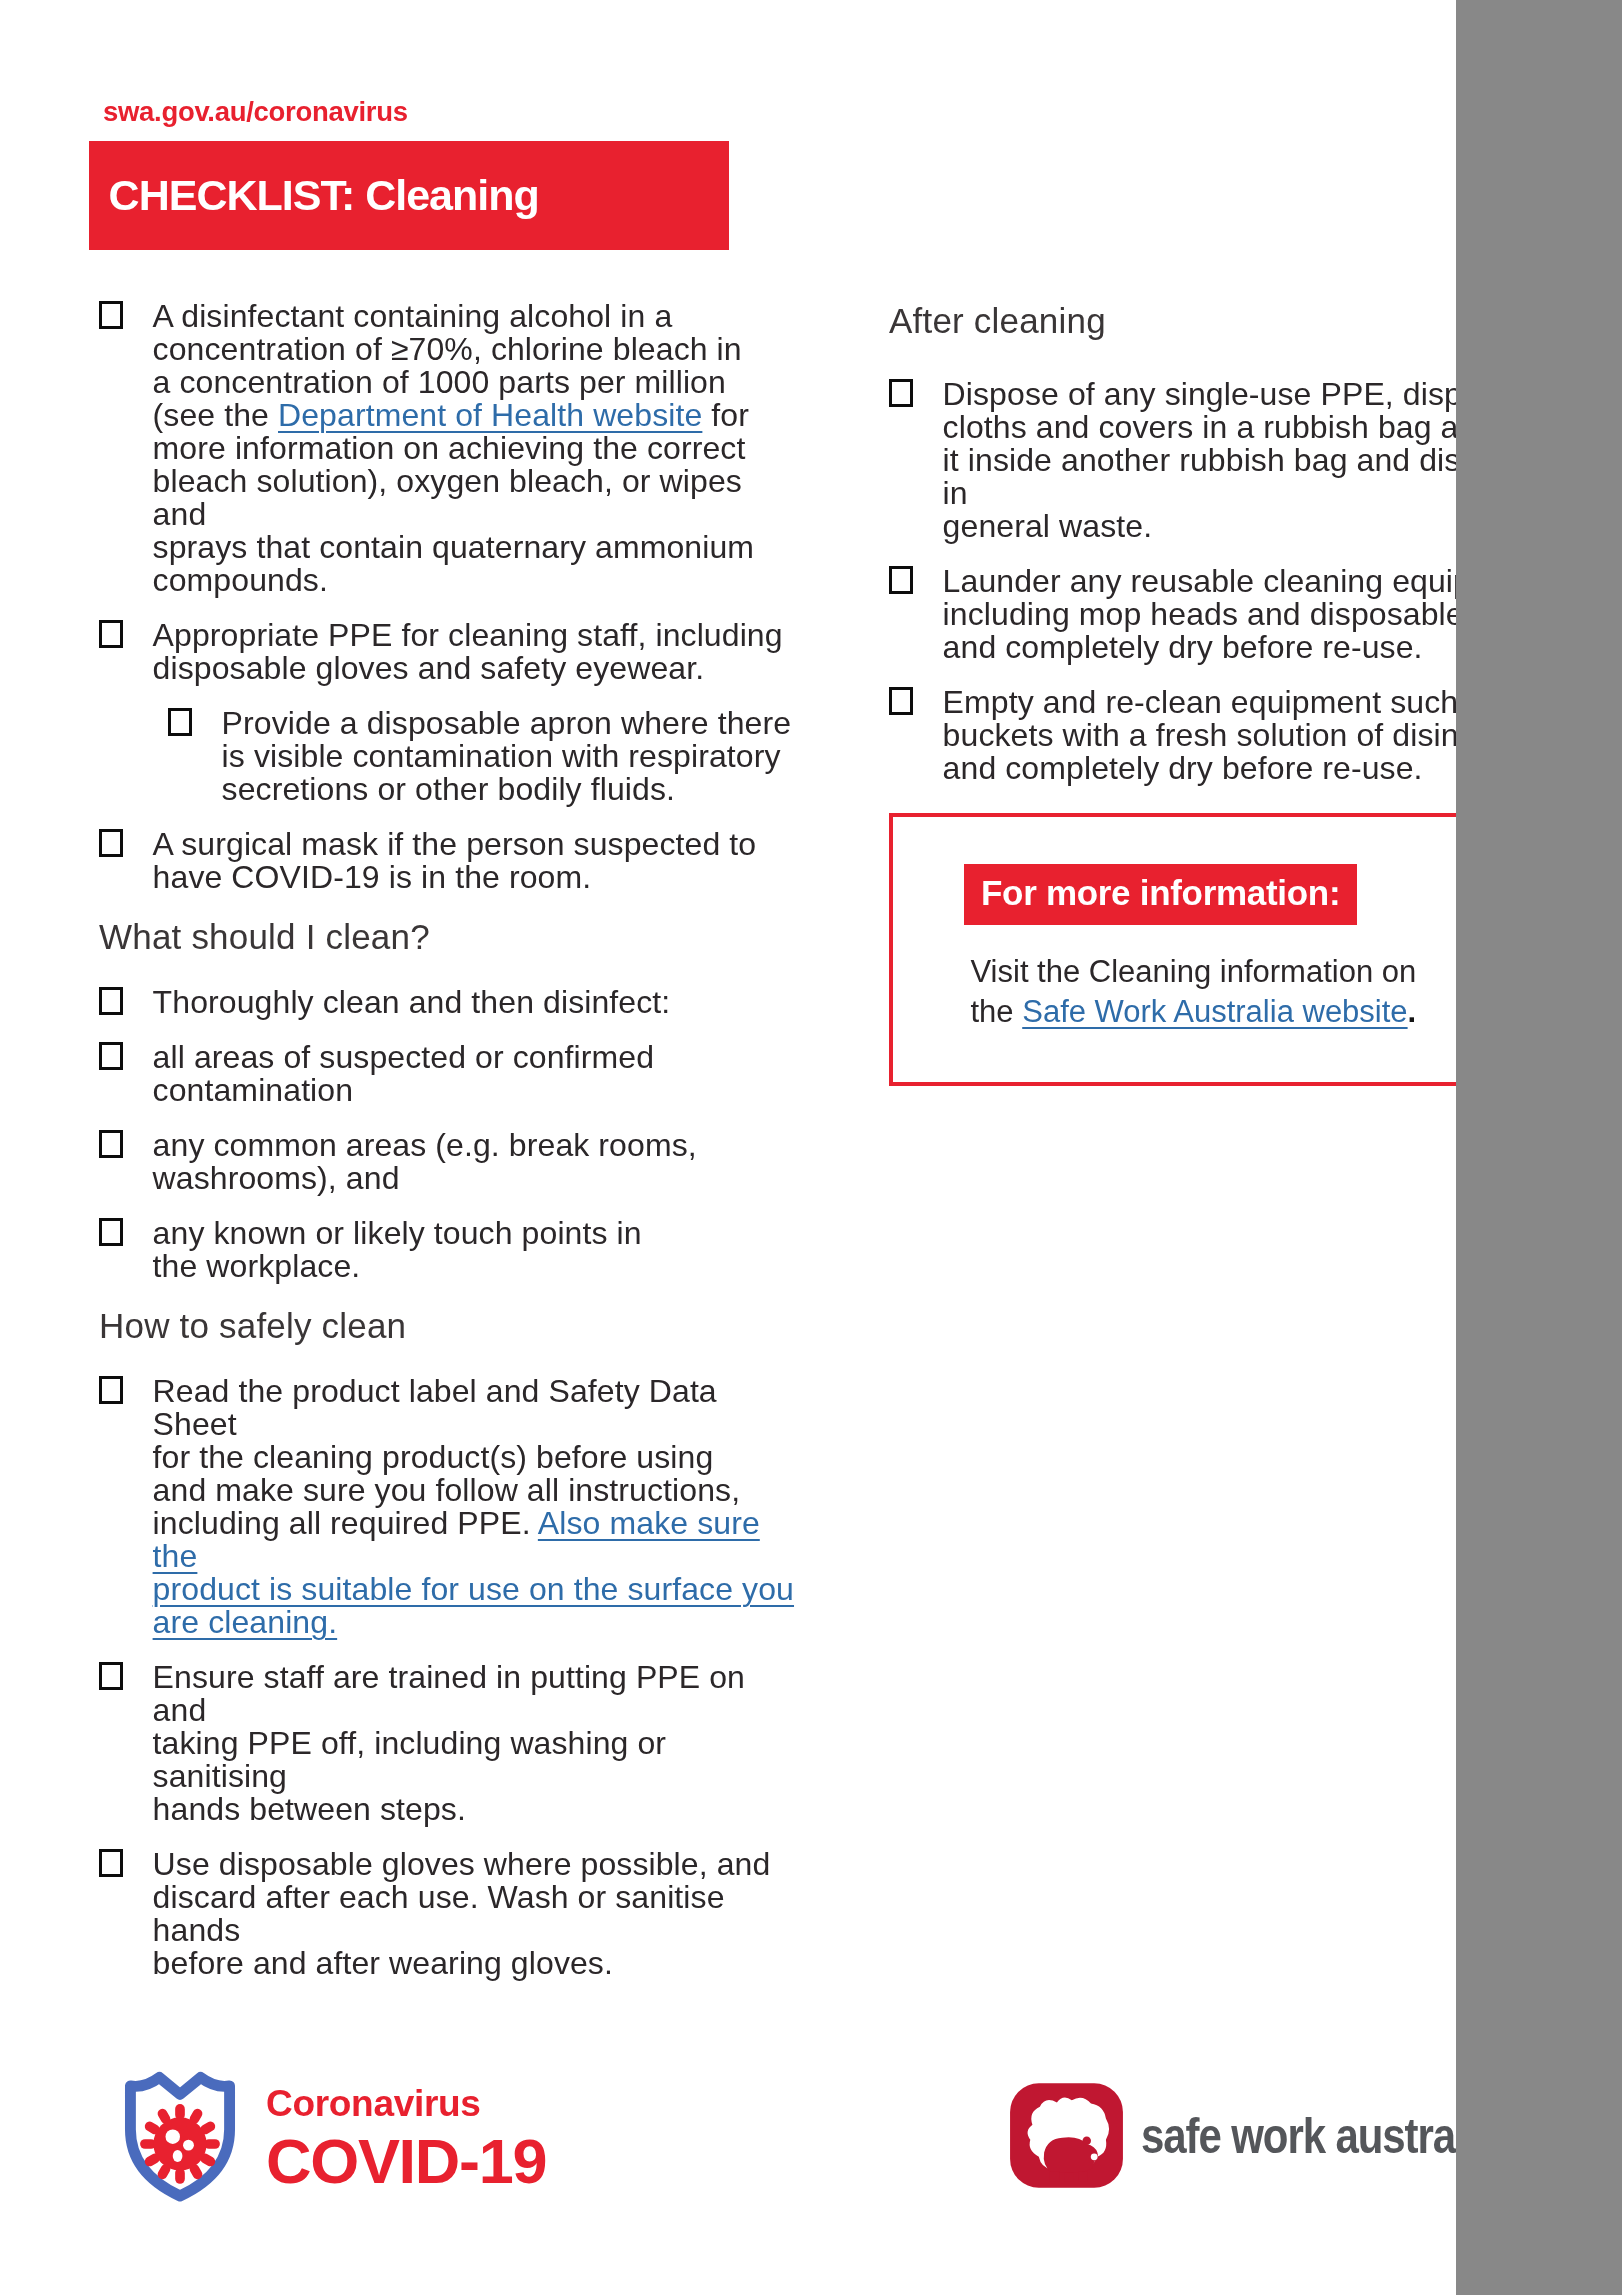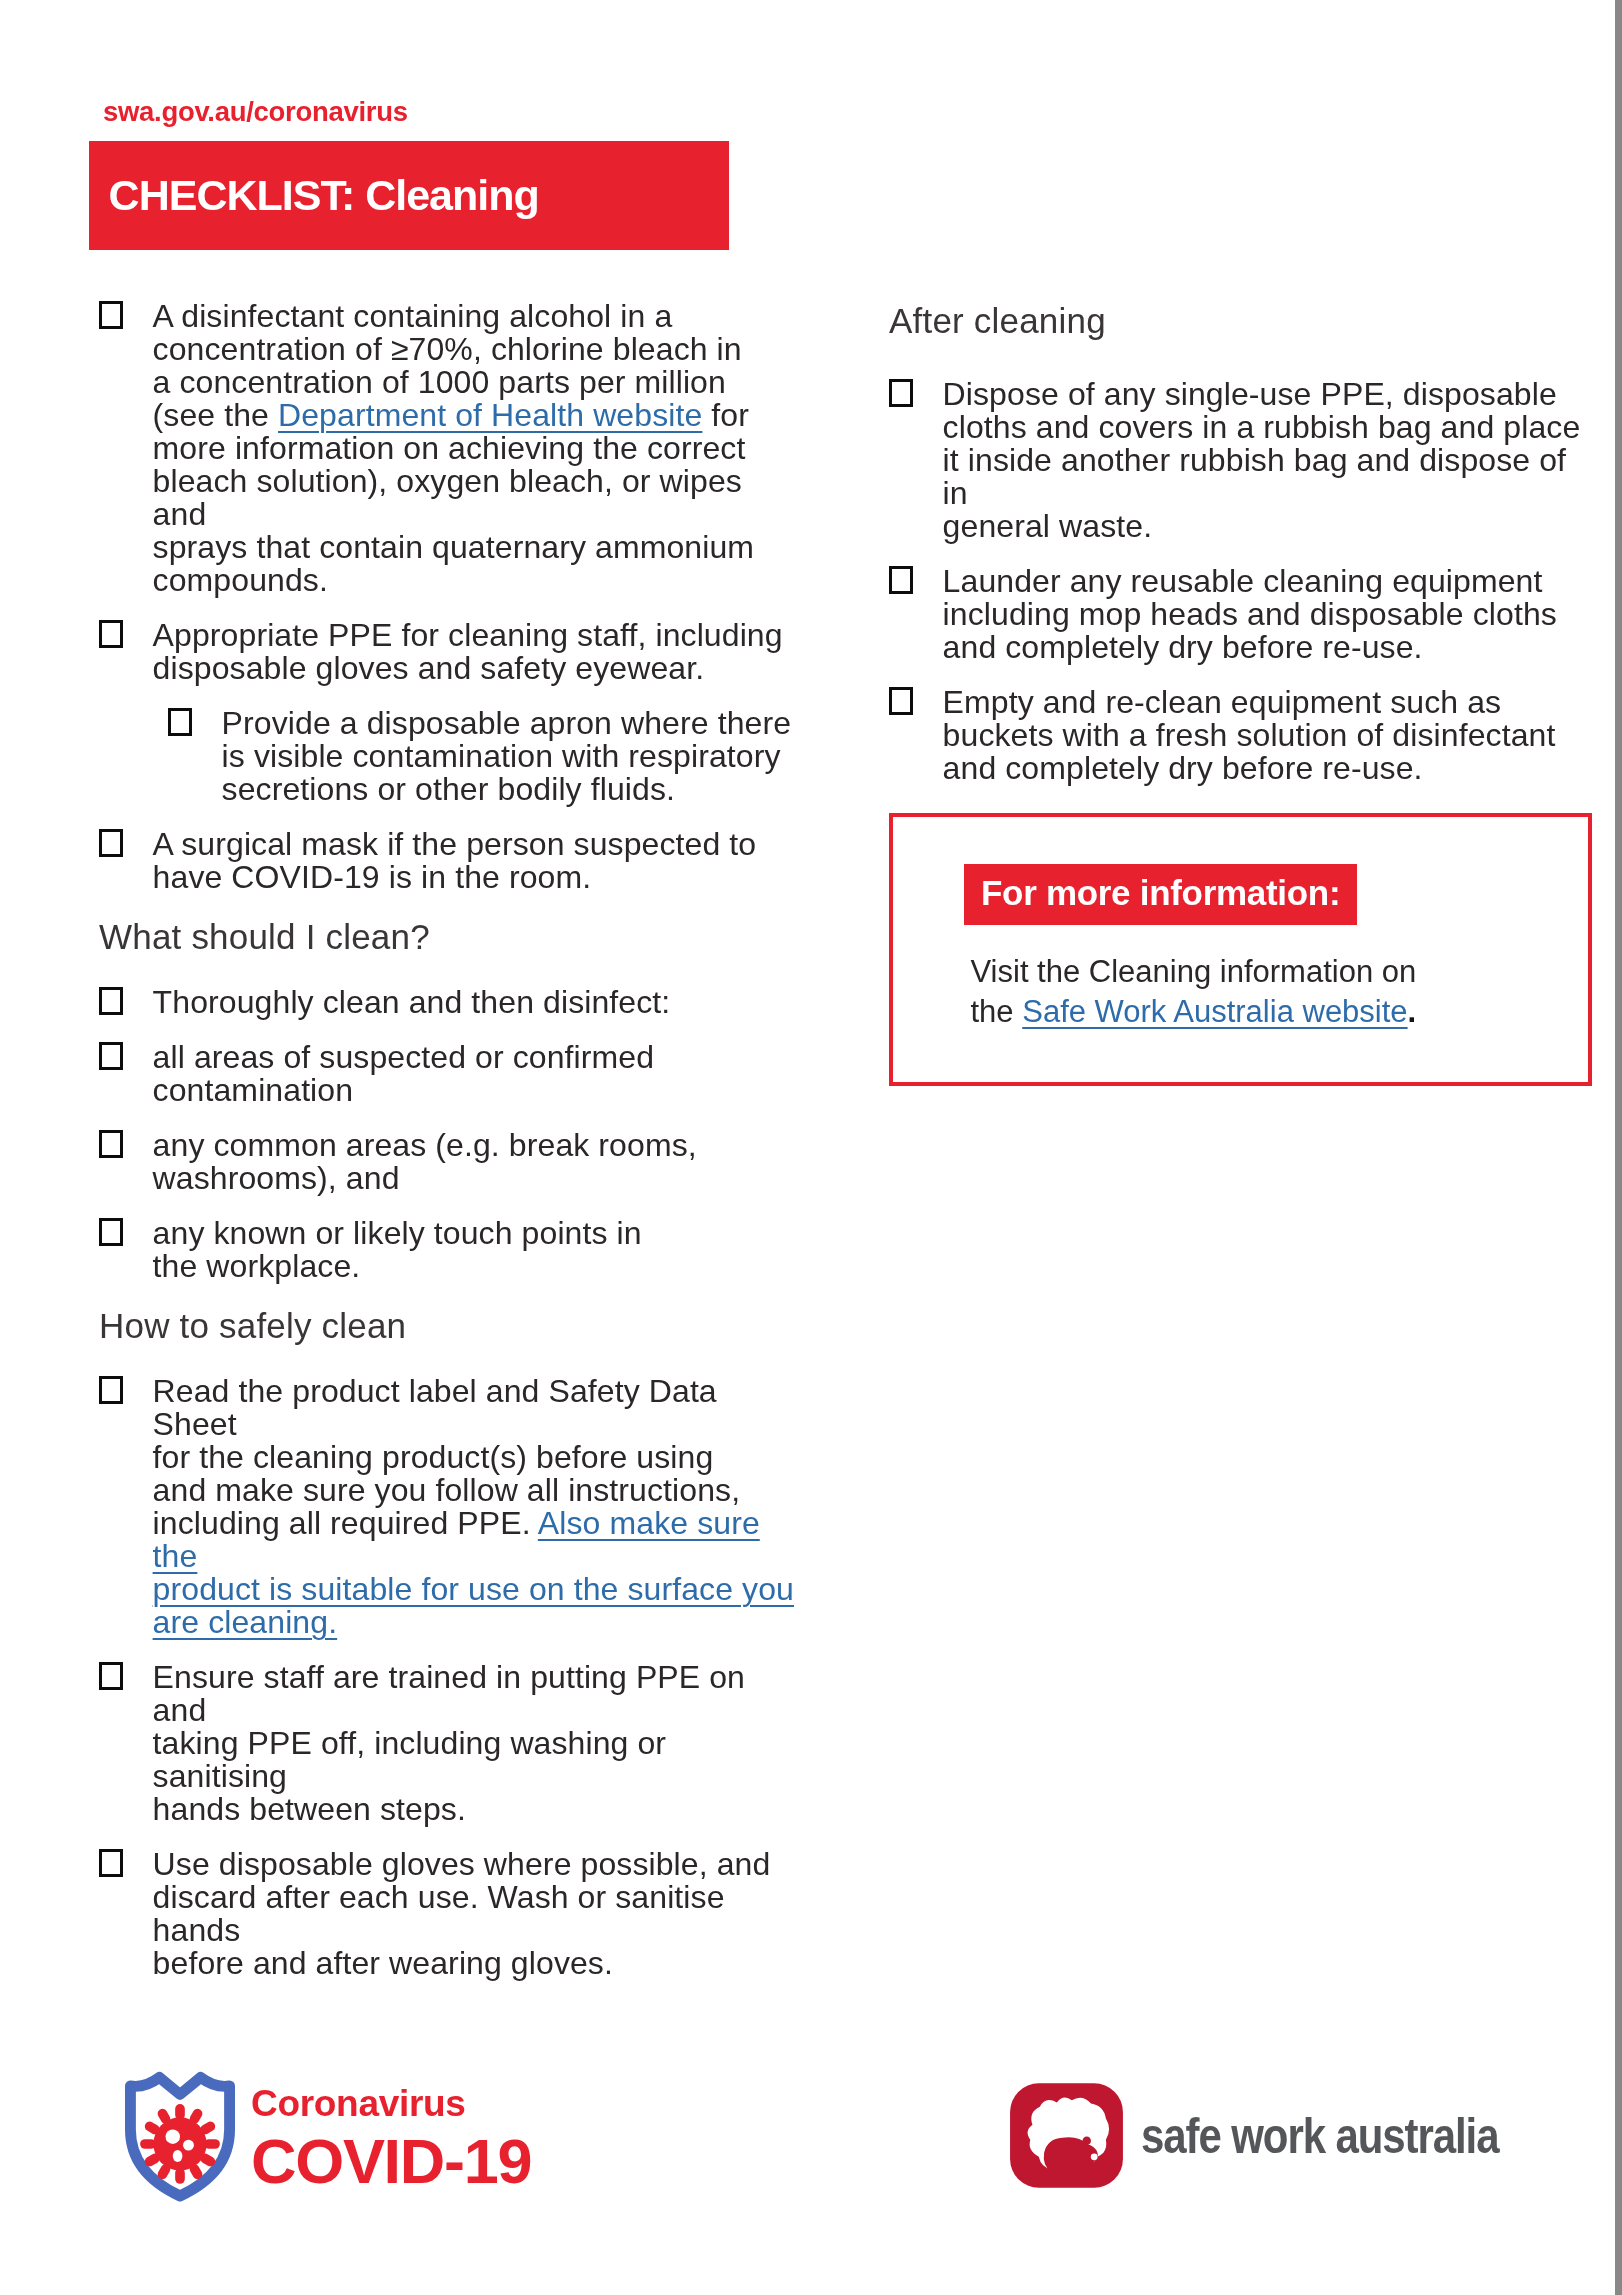--- a/index.html
+++ b/index.html
@@ -1,17 +1,17 @@
 <!DOCTYPE html>
 <html style="font-size:10.5px"><head>
 <meta charset="utf-8">
 <style>
   html,body{margin:0;padding:0;background:#888;}
   .page{
-    position:relative;width:1615px;height:2295px;background:#ffffff;
+    position:relative;width:1456px;height:2295px;background:#ffffff;
     font-family:"Liberation Sans", sans-serif;color:#2b2729;overflow:hidden;
   }
   
   .site-url{
     position:absolute;left:103px;top:96px;
     font-size:27.5px;font-weight:700;color:#e8212f;letter-spacing:-0.3px;
   }
   .banner{
     position:absolute;left:89px;top:141px;width:640px;height:109px;
     background:#e8212f;display:flex;align-items:center;box-sizing:border-box;
@@ -52,21 +52,21 @@
     display:inline-block;background:#e8212f;color:#ffffff;font-weight:700;
     font-size:35px;line-height:1;padding:11.8px 17px 14.4px;letter-spacing:-0.3px;
   }
   .fm-text{
     margin:27.5px 0 0 6.5px;font-size:31px;line-height:40px;white-space:pre-line;
     color:#2b2729;
   }
   .fm-dot{font-weight:700;color:#141414;}
   
   .covid-logo{position:absolute;left:119px;top:2069px;display:flex;align-items:flex-start;}
-  .covid-text{margin-left:10px;padding-top:15.7px;}
+  .covid-text{margin-left:25px;padding-top:15.7px;}
   .covid-line1{font-size:37px;font-weight:700;color:#e8212f;line-height:1;letter-spacing:-0.3px;}
   .covid-line2{font-size:63px;font-weight:700;color:#e8212f;line-height:1;margin-top:8.5px;letter-spacing:-1.3px;}
   .swa-logo{position:absolute;left:1009px;top:2082px;display:flex;align-items:center;}
   .swa-text{
     font-size:50px;font-weight:700;color:#54565a;letter-spacing:-1.3px;
     transform:scaleX(0.84);transform-origin:left center;margin-left:17px;white-space:nowrap;
   }
 </style>
 </head>
 <body>

